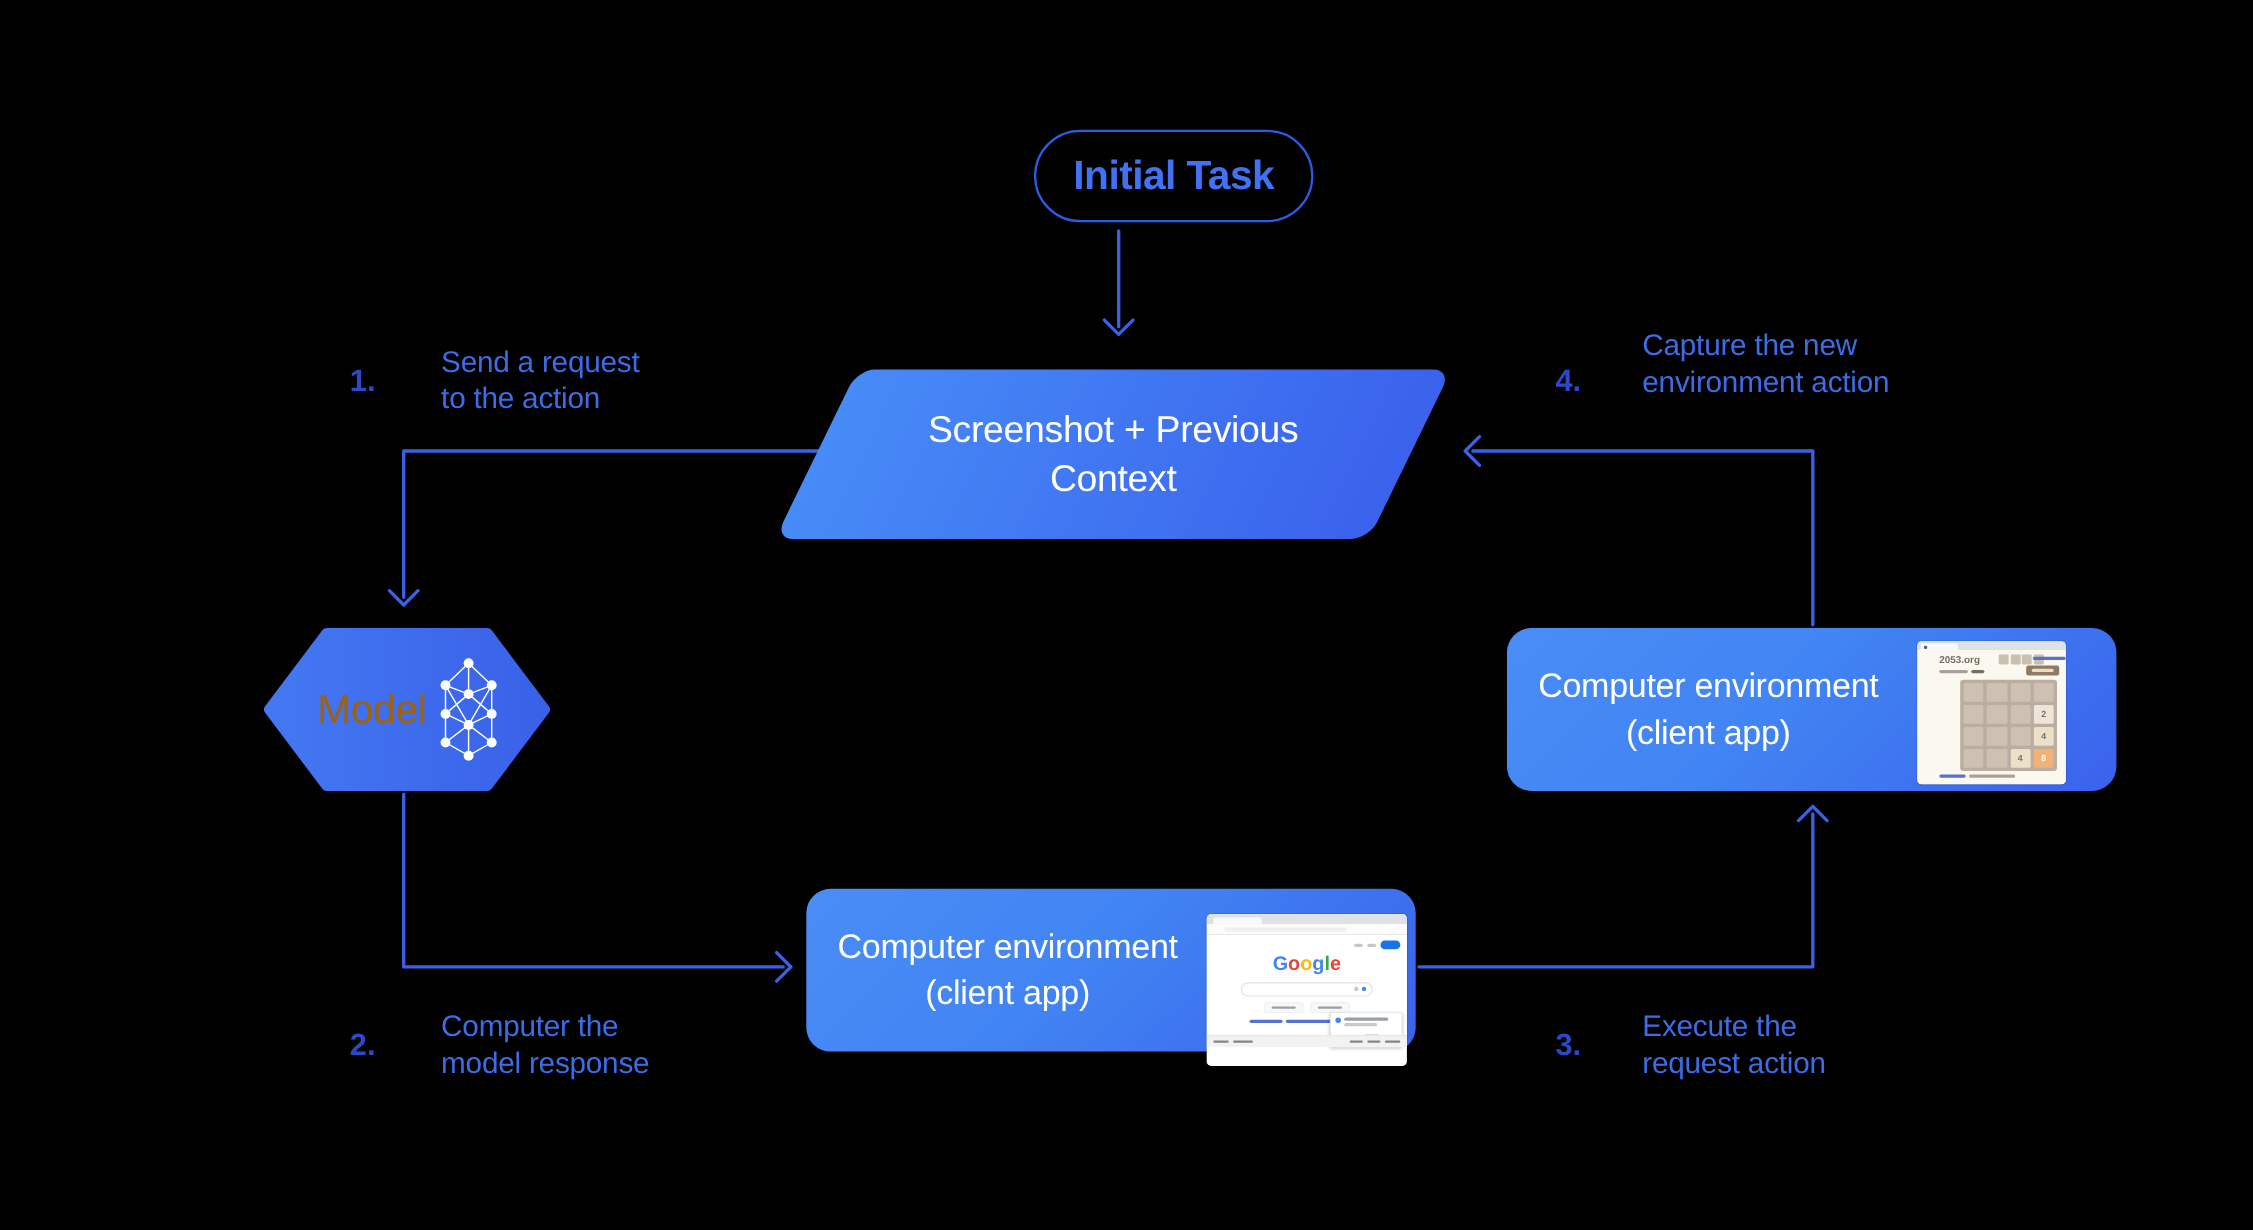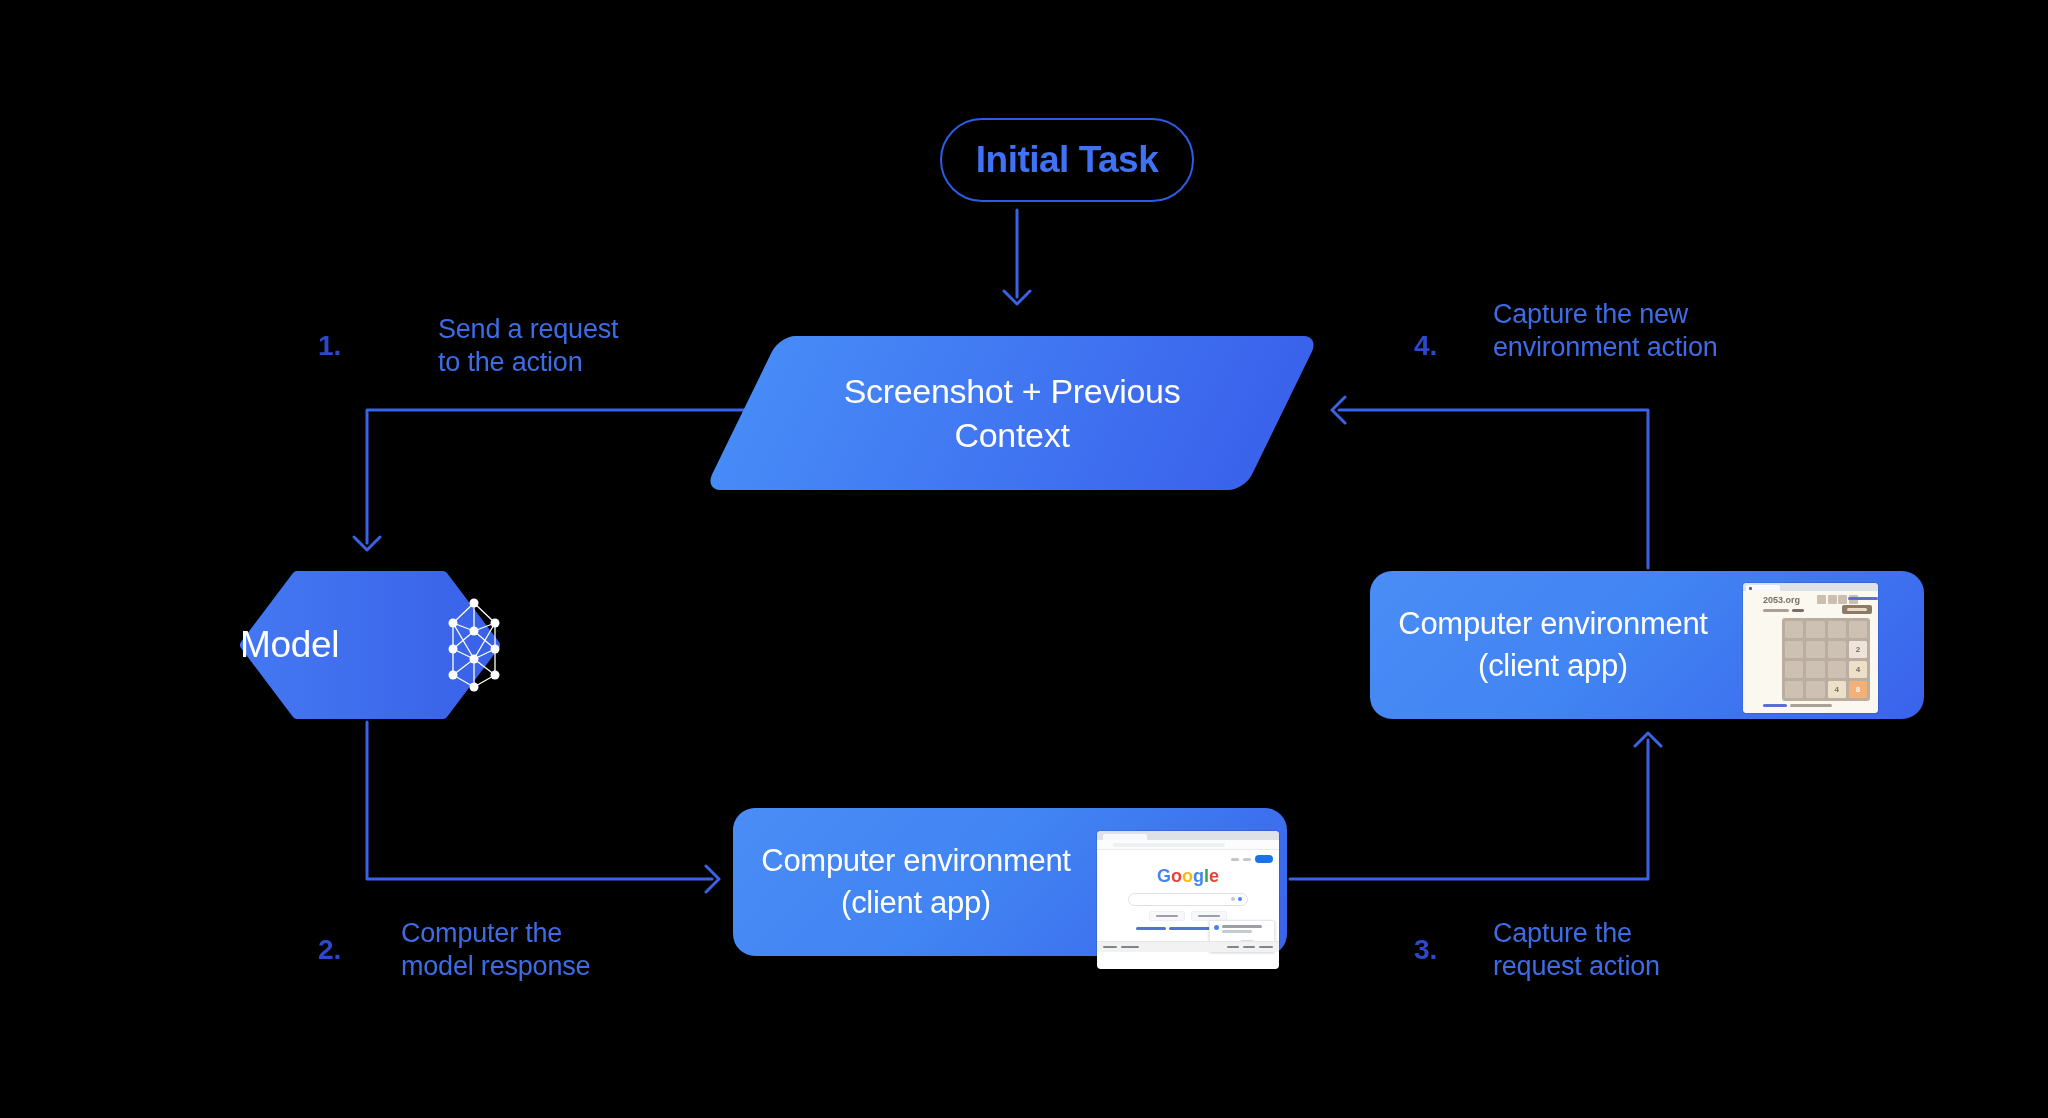--- a/index.html
+++ b/index.html
@@ -18,21 +18,21 @@
 
   
   .para{left:742px;top:336px;width:540px;height:154px;transform:skewX(-26deg);
         border-radius:16px;background:linear-gradient(90deg,#478BF7 0%,#3A62EC 100%);}
   .para-inner{width:100%;height:100%;transform:skewX(26deg);display:flex;flex-direction:column;
         align-items:center;justify-content:center;color:#fff;font-size:34px;line-height:44px;letter-spacing:-0.3px;}
 
   
   .hexwrap{left:240px;top:570px;width:260px;height:150px;}
   .hex-content{position:absolute;left:0;top:0;width:100%;height:100%;display:flex;align-items:center;
-        justify-content:space-between;gap:12px;color:#ffffff;font-size:37px;letter-spacing:-0.3px;}
+        justify-content:center;gap:12px;color:#a16207;font-size:37px;letter-spacing:-0.3px;}
 
   
   .step-num{color:#2B49C9;font-size:28px;font-weight:700;line-height:28px;}
   .step-lines{color:#3E6CE6;font-size:27px;font-weight:500;line-height:33px;letter-spacing:-0.2px;}
 
   
   .env-box{width:554px;height:148px;border-radius:22px;
         background:linear-gradient(135deg,#4A8DF6 0%,#4184F3 45%,#3A62EC 100%);}
   .env-text{position:absolute;left:0;top:0;width:366px;height:100%;display:flex;flex-direction:column;
         align-items:center;justify-content:center;color:#fff;font-size:31px;line-height:42px;letter-spacing:-0.3px;}
@@ -111,34 +111,34 @@
 </div>
 
 <div class="abs para">
   <div class="para-inner">
     <span>Screenshot + Previous</span>
     <span>Context</span>
   </div>
 </div>
 
 <div class="abs step-num" style="left:318px;top:332px;">1.</div>
-<div class="abs step-lines" style="left:401px;top:313px;margin-left:37px;">
+<div class="abs step-lines" style="left:401px;top:313px;">
   <div>Send a request</div>
   <div>to the action</div>
 </div>
 
 <div class="abs step-num" style="left:318px;top:936px;">2.</div>
 <div class="abs step-lines" style="left:401px;top:917px;">
   <div>Computer the</div>
   <div>model response</div>
 </div>
 
 <div class="abs step-num" style="left:1414px;top:936px;">3.</div>
 <div class="abs step-lines" style="left:1493px;top:917px;">
-  <div>Capture the</div>
+  <div>Execute the</div>
   <div>request action</div>
 </div>
 
 <div class="abs step-num" style="left:1414px;top:332px;">4.</div>
 <div class="abs step-lines" style="left:1493px;top:298px;">
   <div>Capture the new</div>
   <div>environment action</div>
 </div>
 
 <div class="abs hexwrap">

